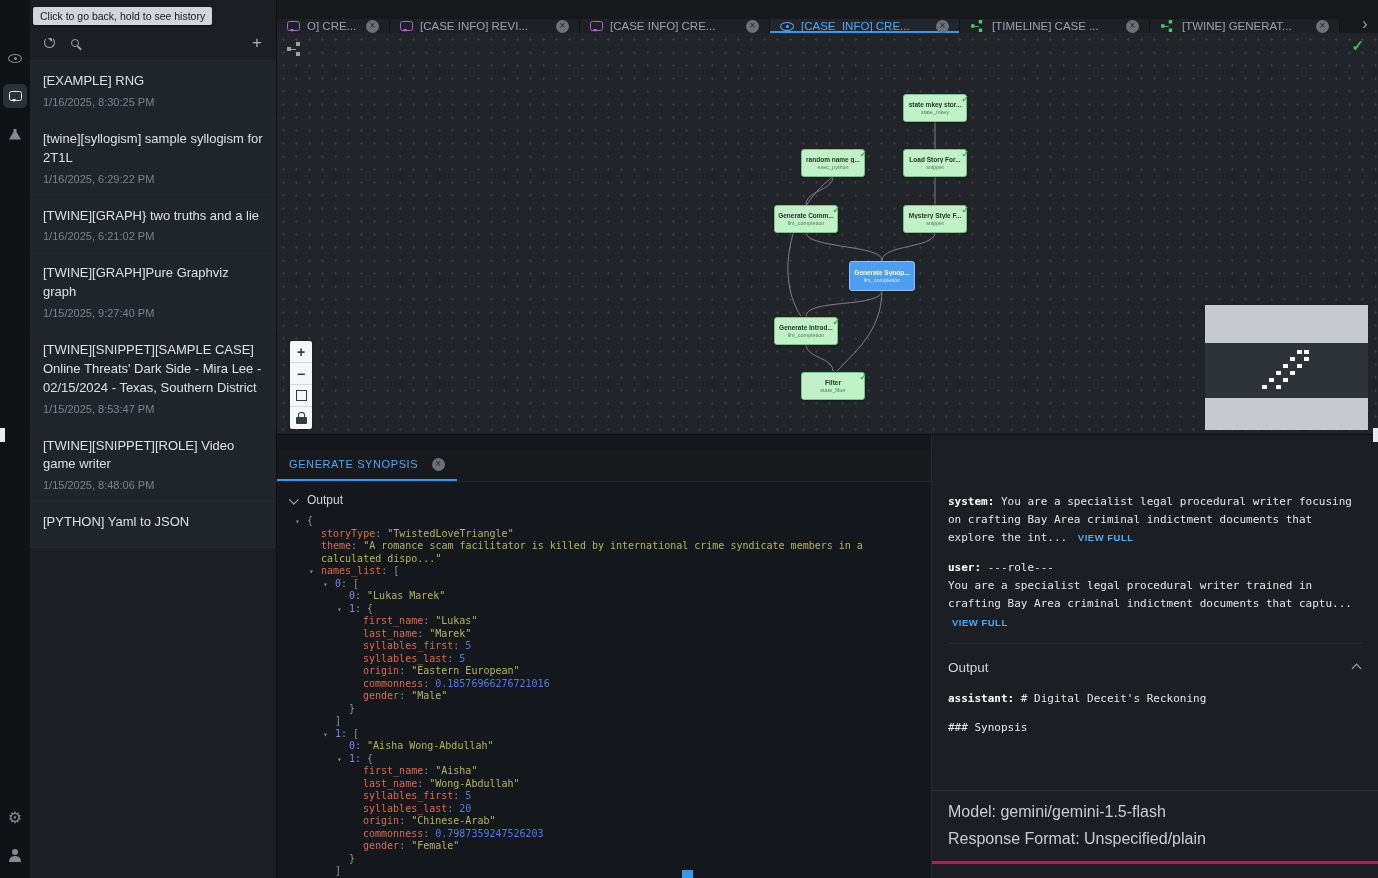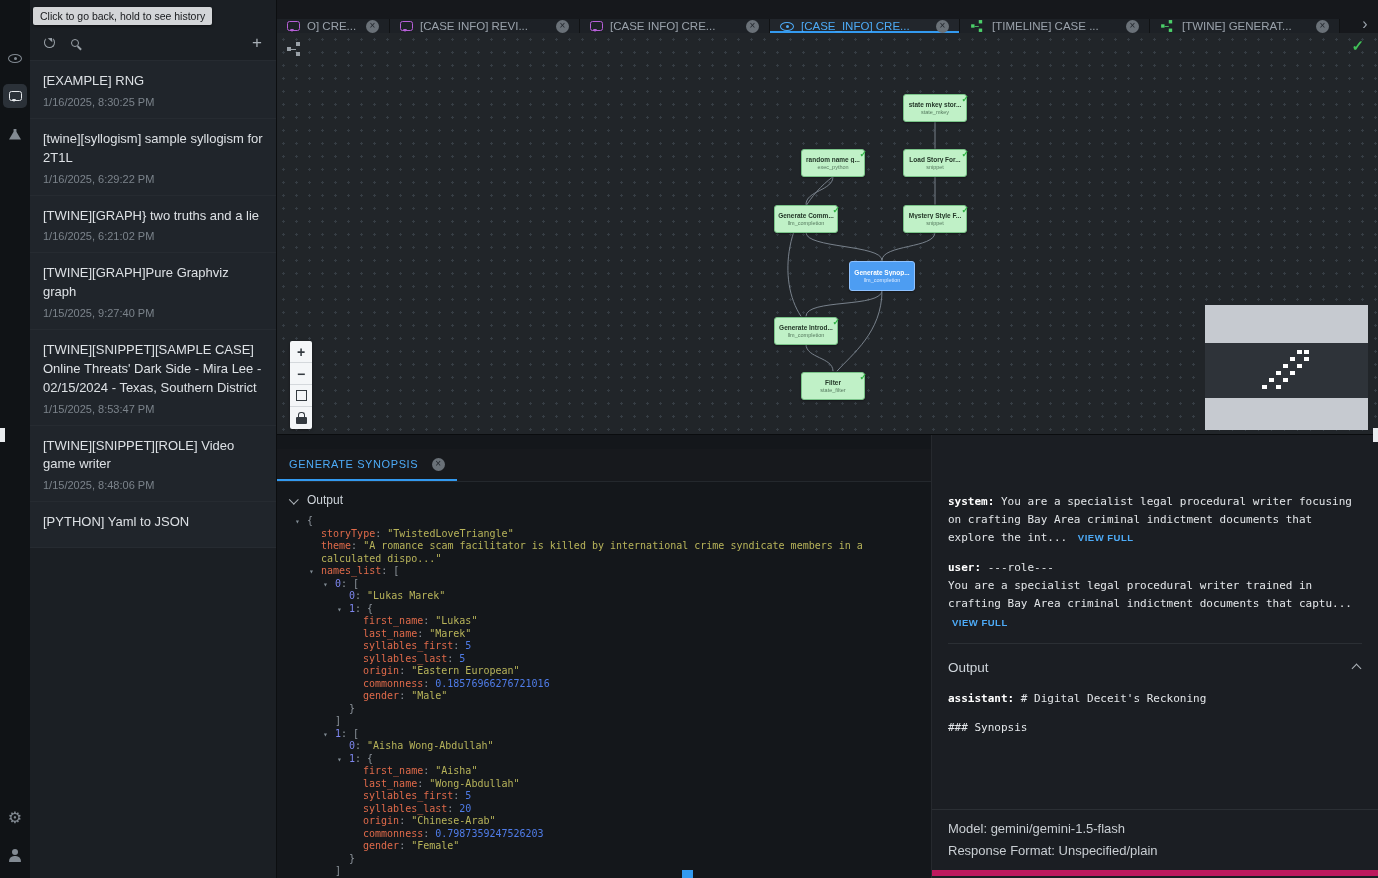--- a/index.html
+++ b/index.html
@@ -108,21 +108,21 @@
 
   .bright{flex:1;background:#1b1e23;display:flex;flex-direction:column;min-width:0;min-height:0}
   .br-body{flex:1;min-height:0;overflow:hidden;padding:58px 16px 0;font-family:"DejaVu Sans Mono",monospace;font-size:11px;line-height:1.62;color:#e3e6e9}
   .role{font-weight:bold;color:#fff}
   .msg{margin-bottom:13px}
   .viewfull{color:#4dabf7;font-family:"Liberation Sans",sans-serif;font-size:9.5px;font-weight:bold;letter-spacing:.5px;cursor:pointer;white-space:nowrap}
   .msg .viewfull{margin-left:4px}
   .vf-line{margin-top:2px}
   .br-outhdr{display:flex;align-items:center;justify-content:space-between;border-top:1px solid #2b2f34;margin-top:10px;padding:13px 2px 11px 0;font-family:"Liberation Sans",sans-serif;font-size:13.5px;color:#ced4da}
   .out-line{margin-bottom:11px}
-  .br-footer{flex:none;margin-bottom:2px;border-top:1px solid #2b2f34;border-bottom:6px solid #be185d;padding:8px 16px 9px;font-family:"Liberation Sans",sans-serif;font-size:13px;line-height:1.65;color:#c9ced3}
+  .br-footer{flex:none;margin-bottom:14px;border-top:1px solid #2b2f34;border-bottom:3px solid #be185d;padding:8px 16px 9px;font-family:"Liberation Sans",sans-serif;font-size:16px;line-height:1.65;color:#c9ced3}
 
   
   .tooltip{position:absolute;left:33px;top:7px;background:#d3d5d8;color:#17191c;font-size:10.5px;padding:3px 7px;border-radius:2px;box-shadow:0 1px 3px rgba(0,0,0,.5);z-index:50;white-space:nowrap}
   .edge-handle{position:absolute;width:5px;height:14px;background:#e9ecef;z-index:40}
   .edge-handle.left{left:0;top:428}
   .edge-handle.left{left:0;top:428px}
   .edge-handle.right{right:0;top:428px}
   .bottom-grip{position:absolute;left:682px;bottom:0;width:11px;height:8px;background:#339af0;z-index:40}
 </style>
 </head>

